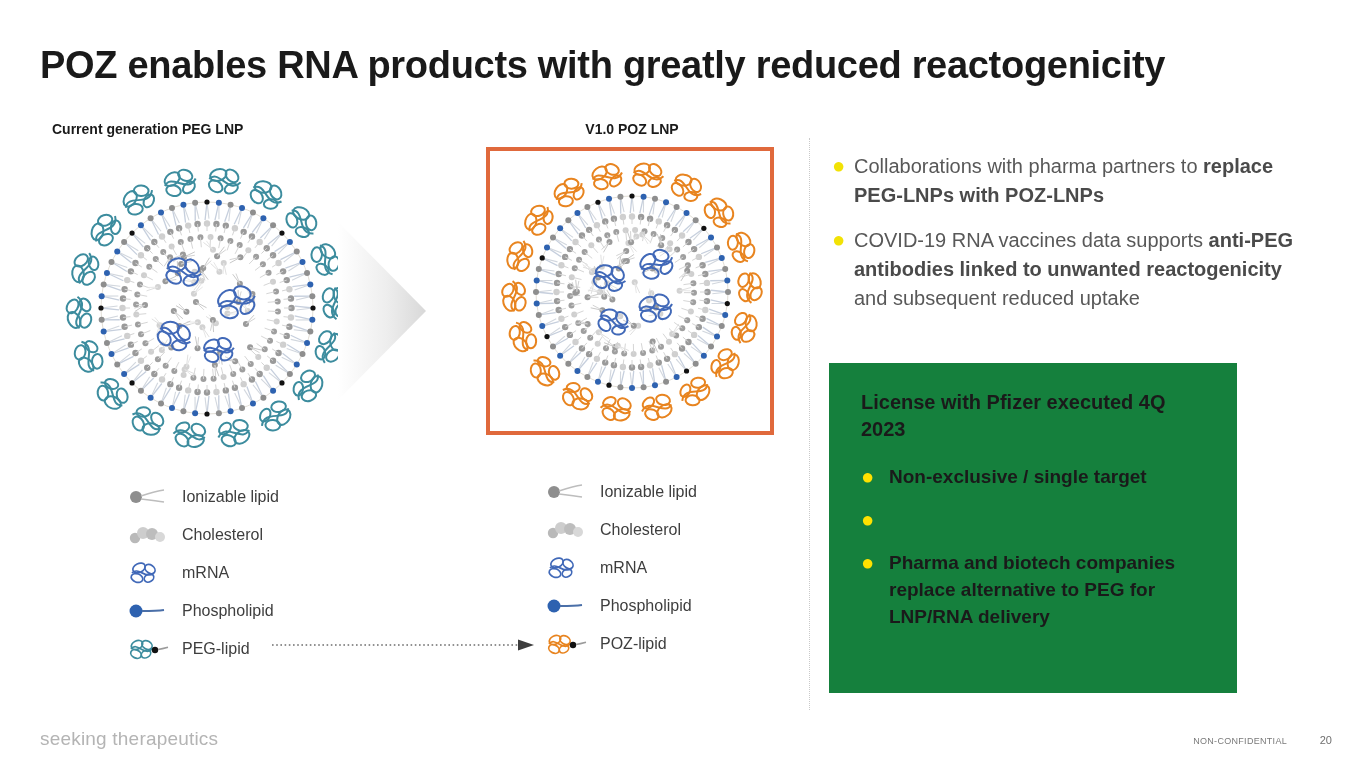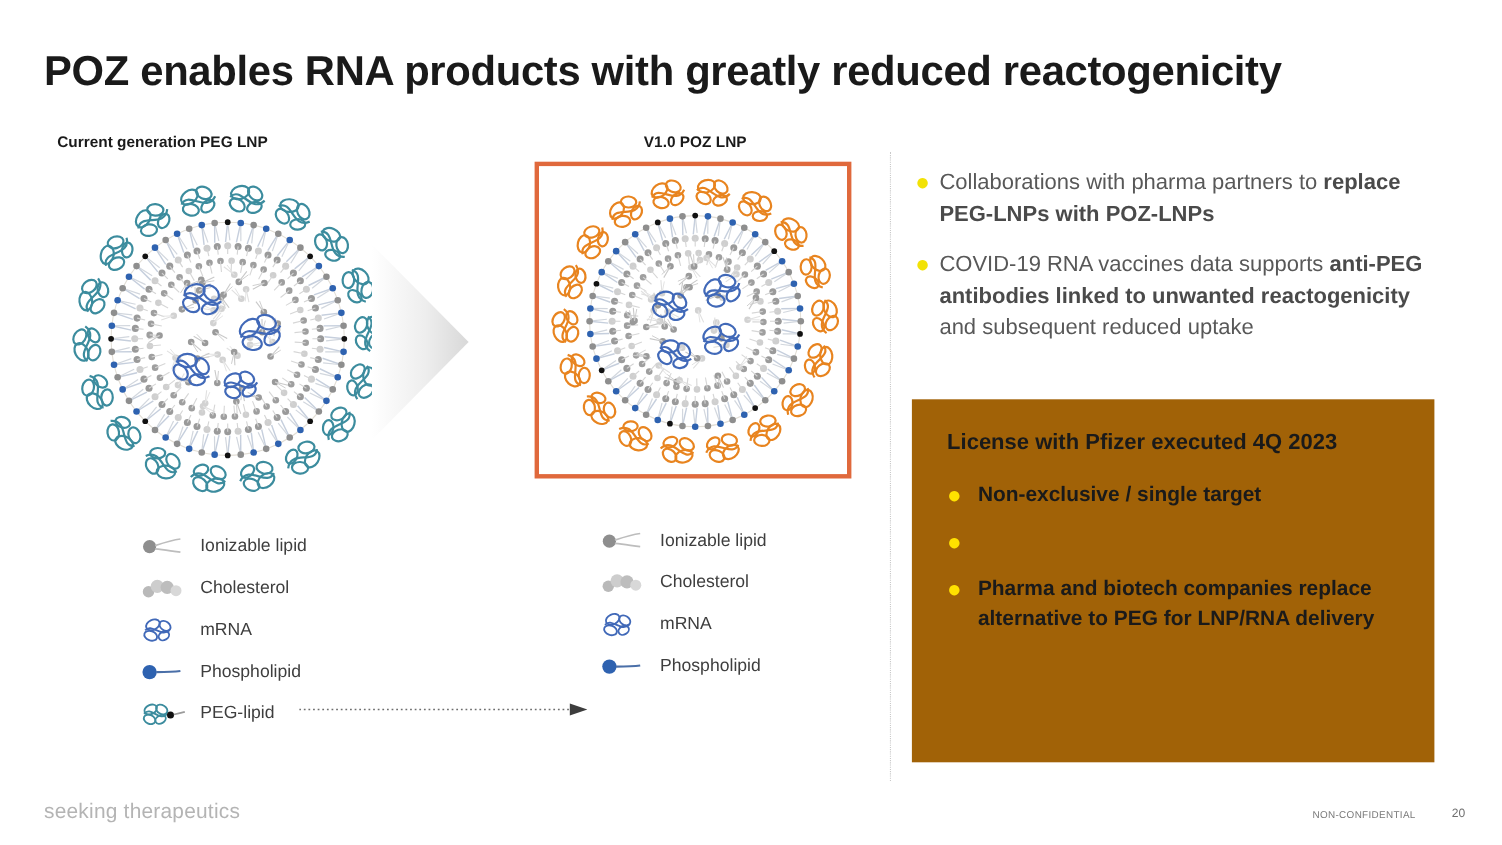--- a/index.html
+++ b/index.html
@@ -68,22 +68,22 @@
     flex:0 0 22px;color:#F2E205;font-size:22px;line-height:28px;
     text-align:left;user-select:none;
   }
   .rb-txt{
     font-size:20px;line-height:29px;color:#585858;
   }
   .rb-txt b{color:#4a4a4a;font-weight:700;}
 
   
   .ybox{
-    position:absolute;left:829px;top:363px;width:475px;height:330px;
-    background:#a16207;box-sizing:border-box;padding:26px 26px 0 32px;
+    position:absolute;left:829px;top:363px;width:408px;height:330px;
+    background:#15803d;box-sizing:border-box;padding:26px 26px 0 32px;
   }
   .ybox-title{
     font-size:20px;font-weight:700;color:#1a1a1a;line-height:27px;
     margin-bottom:20px;
   }
   .yb{display:flex;margin-bottom:16px;}
   .yb-dot{
     flex:0 0 28px;color:#FFE100;font-size:22px;line-height:27px;
   }
   .yb-txt{font-size:19px;font-weight:700;line-height:27px;color:#1a1a1a;}
@@ -1521,20 +1521,36 @@
       </div>
       <div class="legend-row">
         <span class="legend-ico">
           <svg width="44" height="26" viewBox="0 0 44 26">
             <circle cx="8" cy="13" r="6.5" fill="#2E62B0"></circle>
         <path d="M14,13 C22,13 29,13 36,12" stroke="#4a6fa8" stroke-width="2" fill="none"></path>
           </svg>
         </span>
         <span class="legend-label">Phospholipid</span>
       </div>
+      <div class="legend-row">
+        <span class="legend-ico">
+          <svg width="44" height="26" viewBox="0 0 44 26">
+            <g fill="none" stroke="#E8841F" stroke-width="1.7">
+        <ellipse cx="9" cy="9" rx="6" ry="4.2" transform="rotate(-25 9 9)"></ellipse>
+        <ellipse cx="8" cy="18" rx="5.5" ry="4" transform="rotate(25 8 18)"></ellipse>
+        <ellipse cx="19" cy="9" rx="5.5" ry="4" transform="rotate(30 19 9)"></ellipse>
+        <ellipse cx="18" cy="18" rx="5" ry="3.6" transform="rotate(-30 18 18)"></ellipse>
+        <path d="M3,13 C9,5 17,21 24,13"></path>
+        </g>
+        <circle cx="27" cy="14" r="3.2" fill="#111111"></circle>
+        <path d="M30,13.5 C34,12.8 37,12 40,11.2" stroke="#9b9b9b" stroke-width="1.5" fill="none"></path>
+          </svg>
+        </span>
+        <span class="legend-label">POZ-lipid</span>
+      </div>
     </div>
 
   <div class="legend-arrow">
     <svg viewBox="0 0 262 14">
       <line x1="0" y1="7" x2="246" y2="7" stroke="#6d6d6d" stroke-width="1.4" stroke-dasharray="1.6 2.6"></line>
       <path d="M246,1.5 L262,7 L246,12.5 Z" fill="#3d3d3d"></path>
     </svg>
   </div>
 
   <div class="divider"></div>

